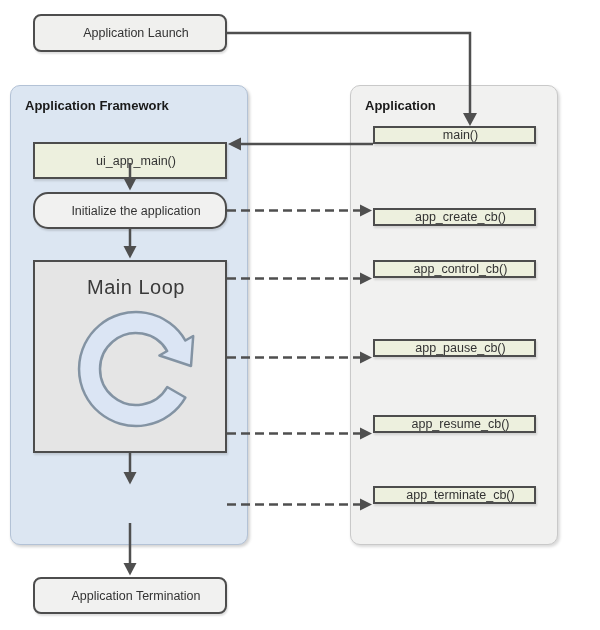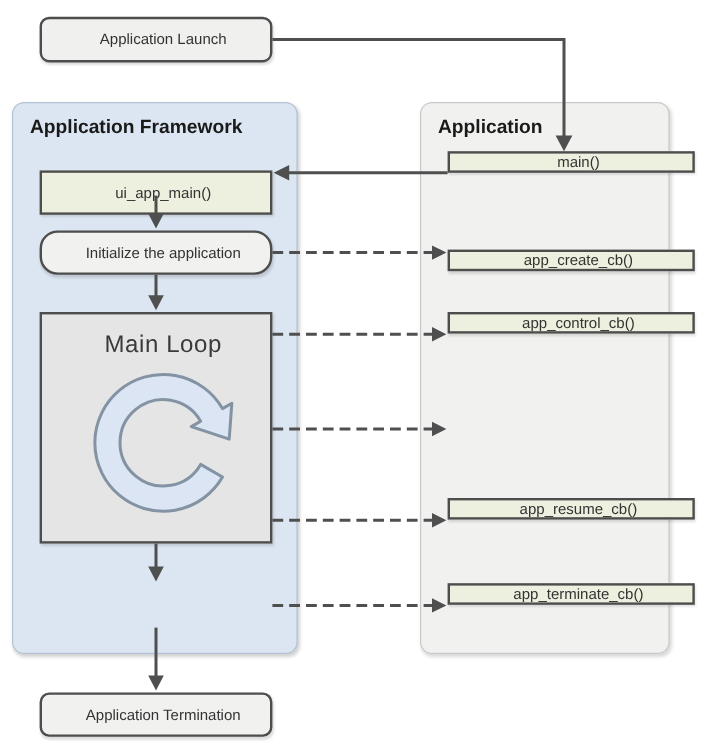--- a/index.html
+++ b/index.html
@@ -13,34 +13,34 @@
     background:#dce6f2;border:1.5px solid #b3c2d6;
     box-shadow:1.5px 2px 3px rgba(0,0,0,0.18);
   }
   .panel-application{
     left:350px;top:85px;width:208px;height:460px;
     background:#f1f1f0;border:1.5px solid #c9c9c9;
     box-shadow:1.5px 2px 3px rgba(0,0,0,0.15);
   }
   .panel-title{
     position:absolute;left:14px;top:12px;
-    font-weight:bold;font-size:16px;color:#1a1a1a;
+    font-weight:bold;font-size:13px;color:#1a1a1a;
   }
   .box{
     position:absolute;display:flex;align-items:center;justify-content:center;
     box-sizing:border-box;border:2px solid #4d4d4d;
     font-size:12.5px;color:#333333;text-align:center;
     box-shadow:1px 2px 2px rgba(0,0,0,0.13);
     background:#f1f1f0;
     padding-left:12px;
   }
   .rounded{border-radius:8px;}
   .green{background:#edf0de;}
   .node-w{left:33px;width:194px;height:37px;}
-  .col-right{left:373px;width:206px;}
+  .col-right{left:373px;width:163px;}
   .launch{top:14px;height:38px;background:#f0f0ee;}
   .uiappmain{top:126px;margin-top:16px;}
   .initialize{top:192px;border-radius:15px;}
   .mainloop{
     left:33px;top:260px;width:194px;height:193px;
     flex-direction:column;justify-content:flex-start;
     background:#e5e5e5;
   }
   .mainloop-title{margin-top:14px;font-size:20px;color:#3a3a3a;letter-spacing:0.5px;}
   .loop-icon{margin-top:4px;}
@@ -83,20 +83,21 @@
            L 97.2 48
            A 36 36 0 1 0 97.2 84
            Z" fill="#dbe5f4" stroke="#8393a3" stroke-width="2.5" stroke-linejoin="round"></path>
     </svg>
   </div>
 
 
   <div class="box green col-right r-main">main()</div>
   <div class="box green col-right r-create">app_create_cb()</div>
   <div class="box green col-right r-control">app_control_cb()</div>
+  <div class="box green col-right r-pause">app_pause_cb()</div>
   <div class="box green col-right r-resume">app_resume_cb()</div>
   <div class="box green col-right r-terminate">app_terminate_cb()</div>
 
   <svg class="arrows" viewBox="0 0 600 630">
     <g stroke="#4f4f4f" stroke-width="2.5" fill="none">
 
       <path d="M227 33 L470 33 L470 116"></path>
       <path d="M373 144 L240 144"></path>
       <path d="M130 163 L130 180"></path>
       <path d="M130 229 L130 248"></path>

